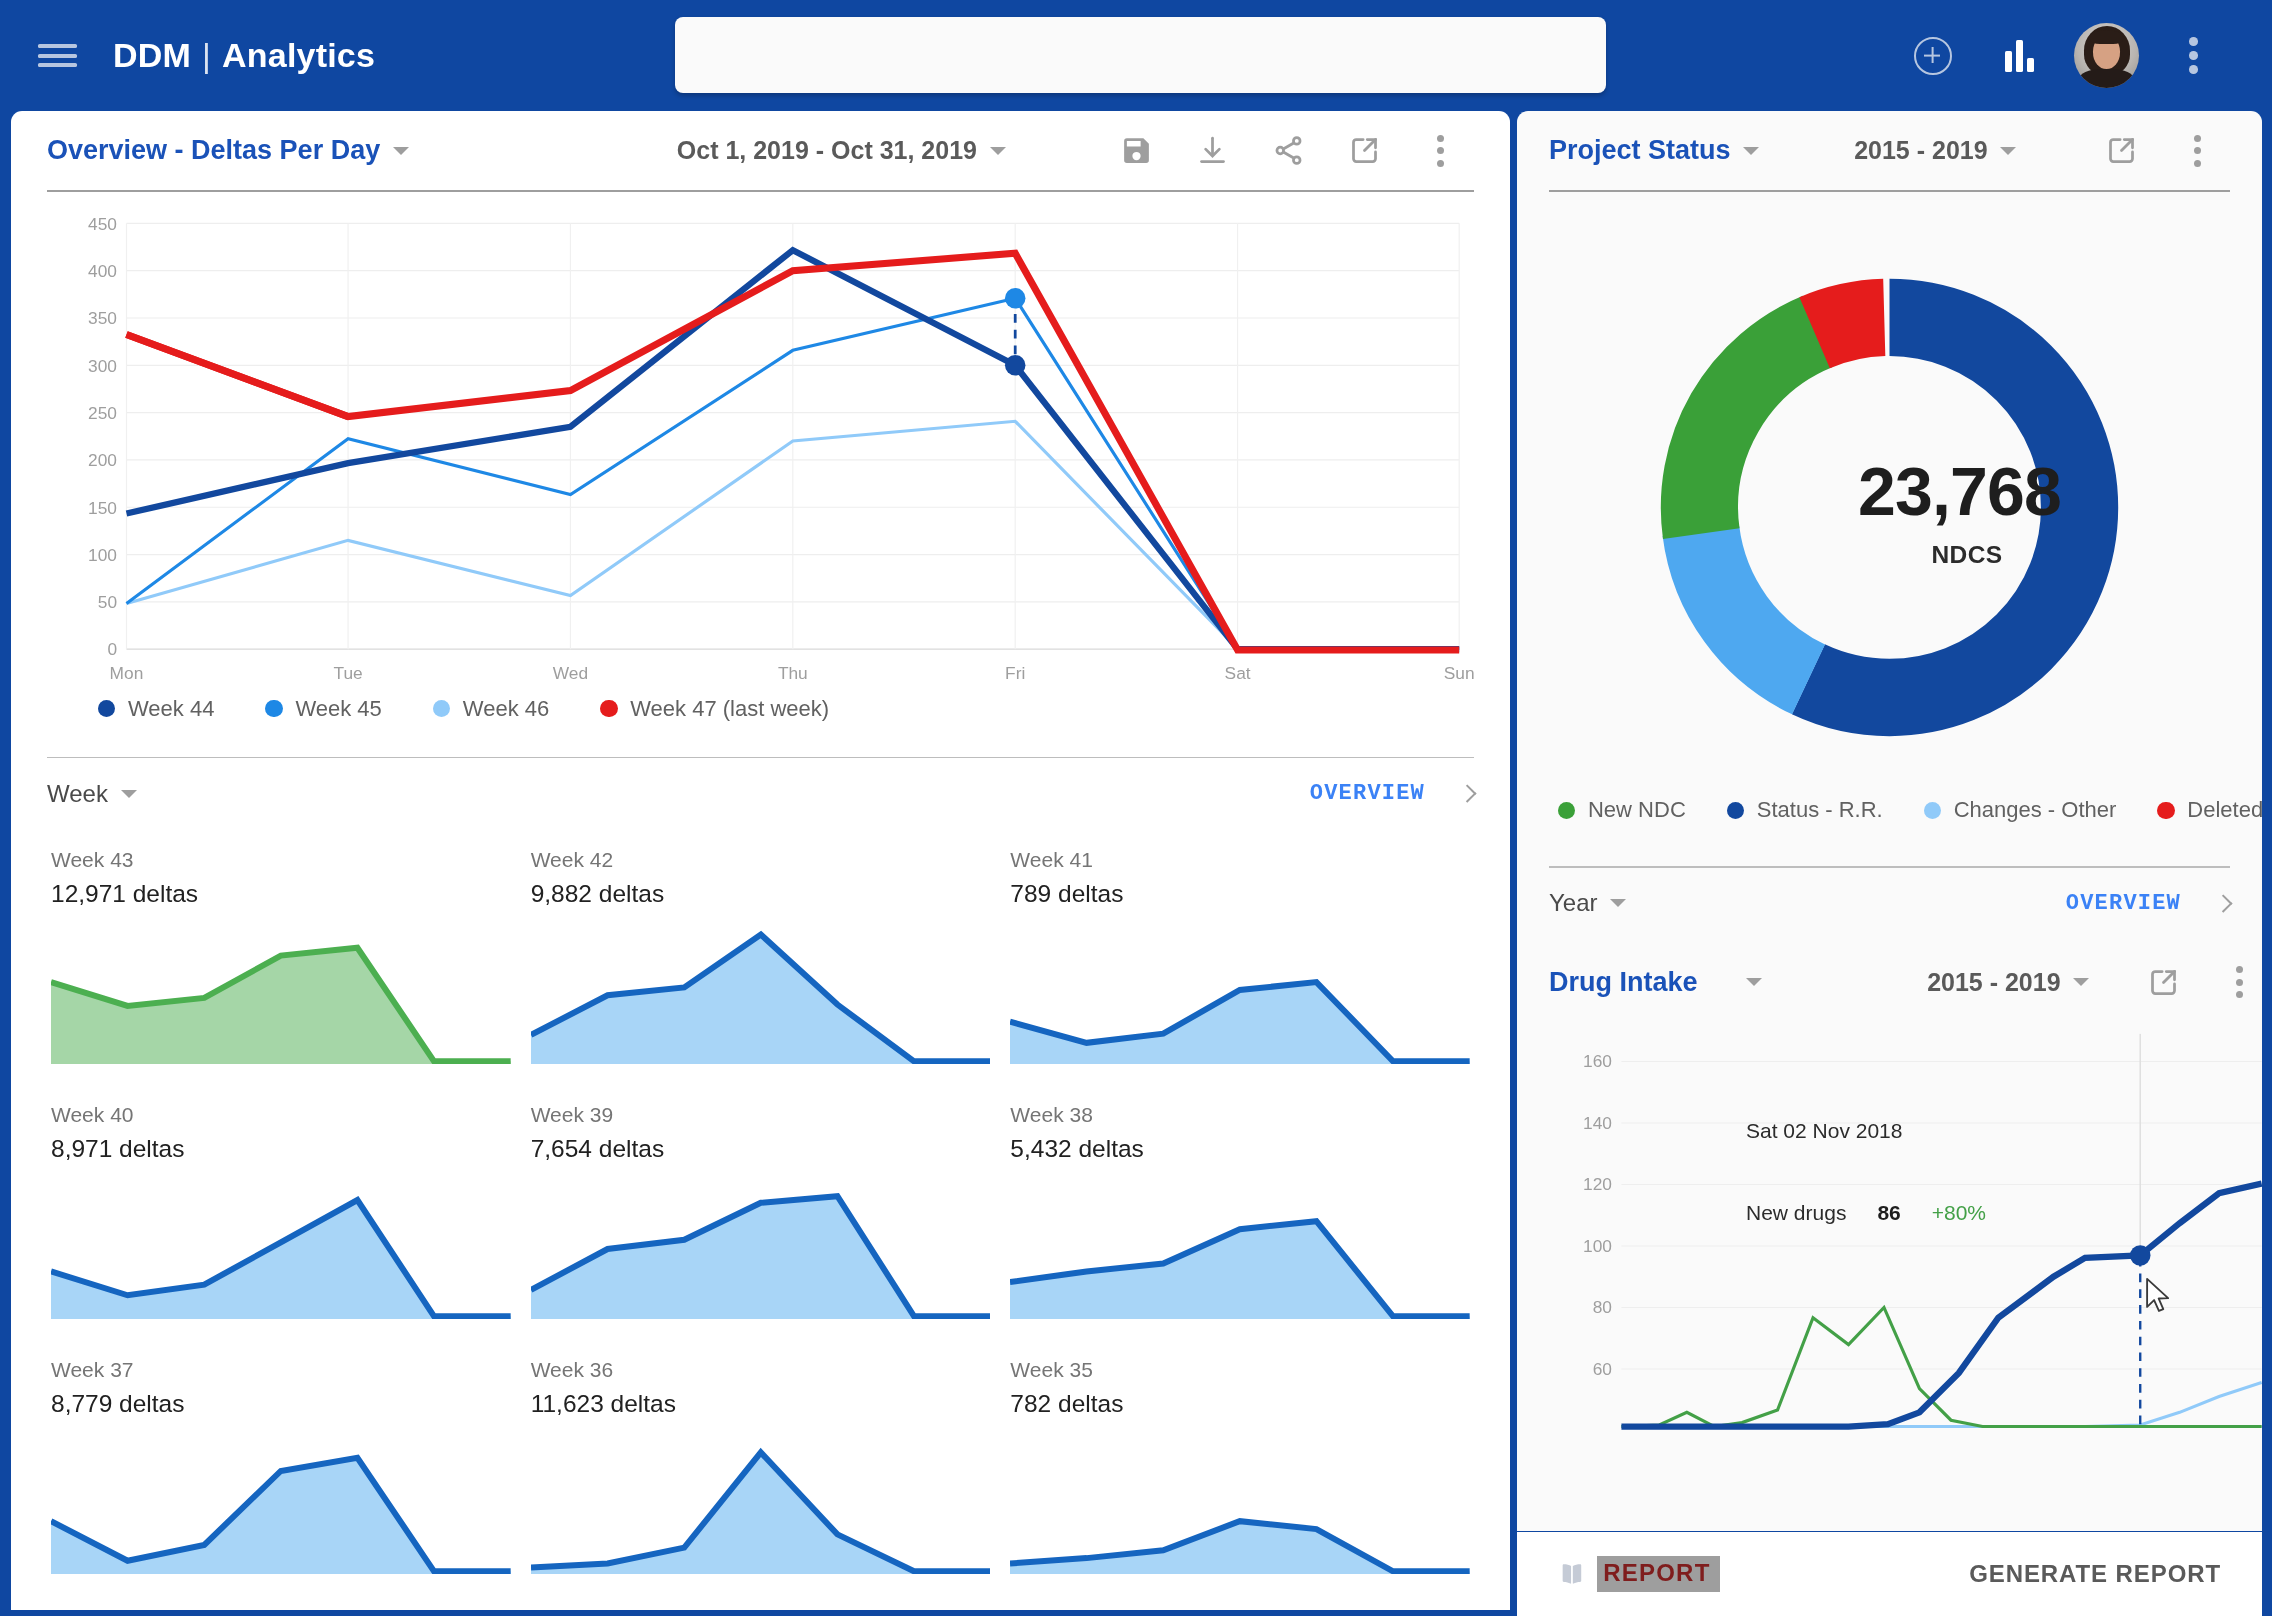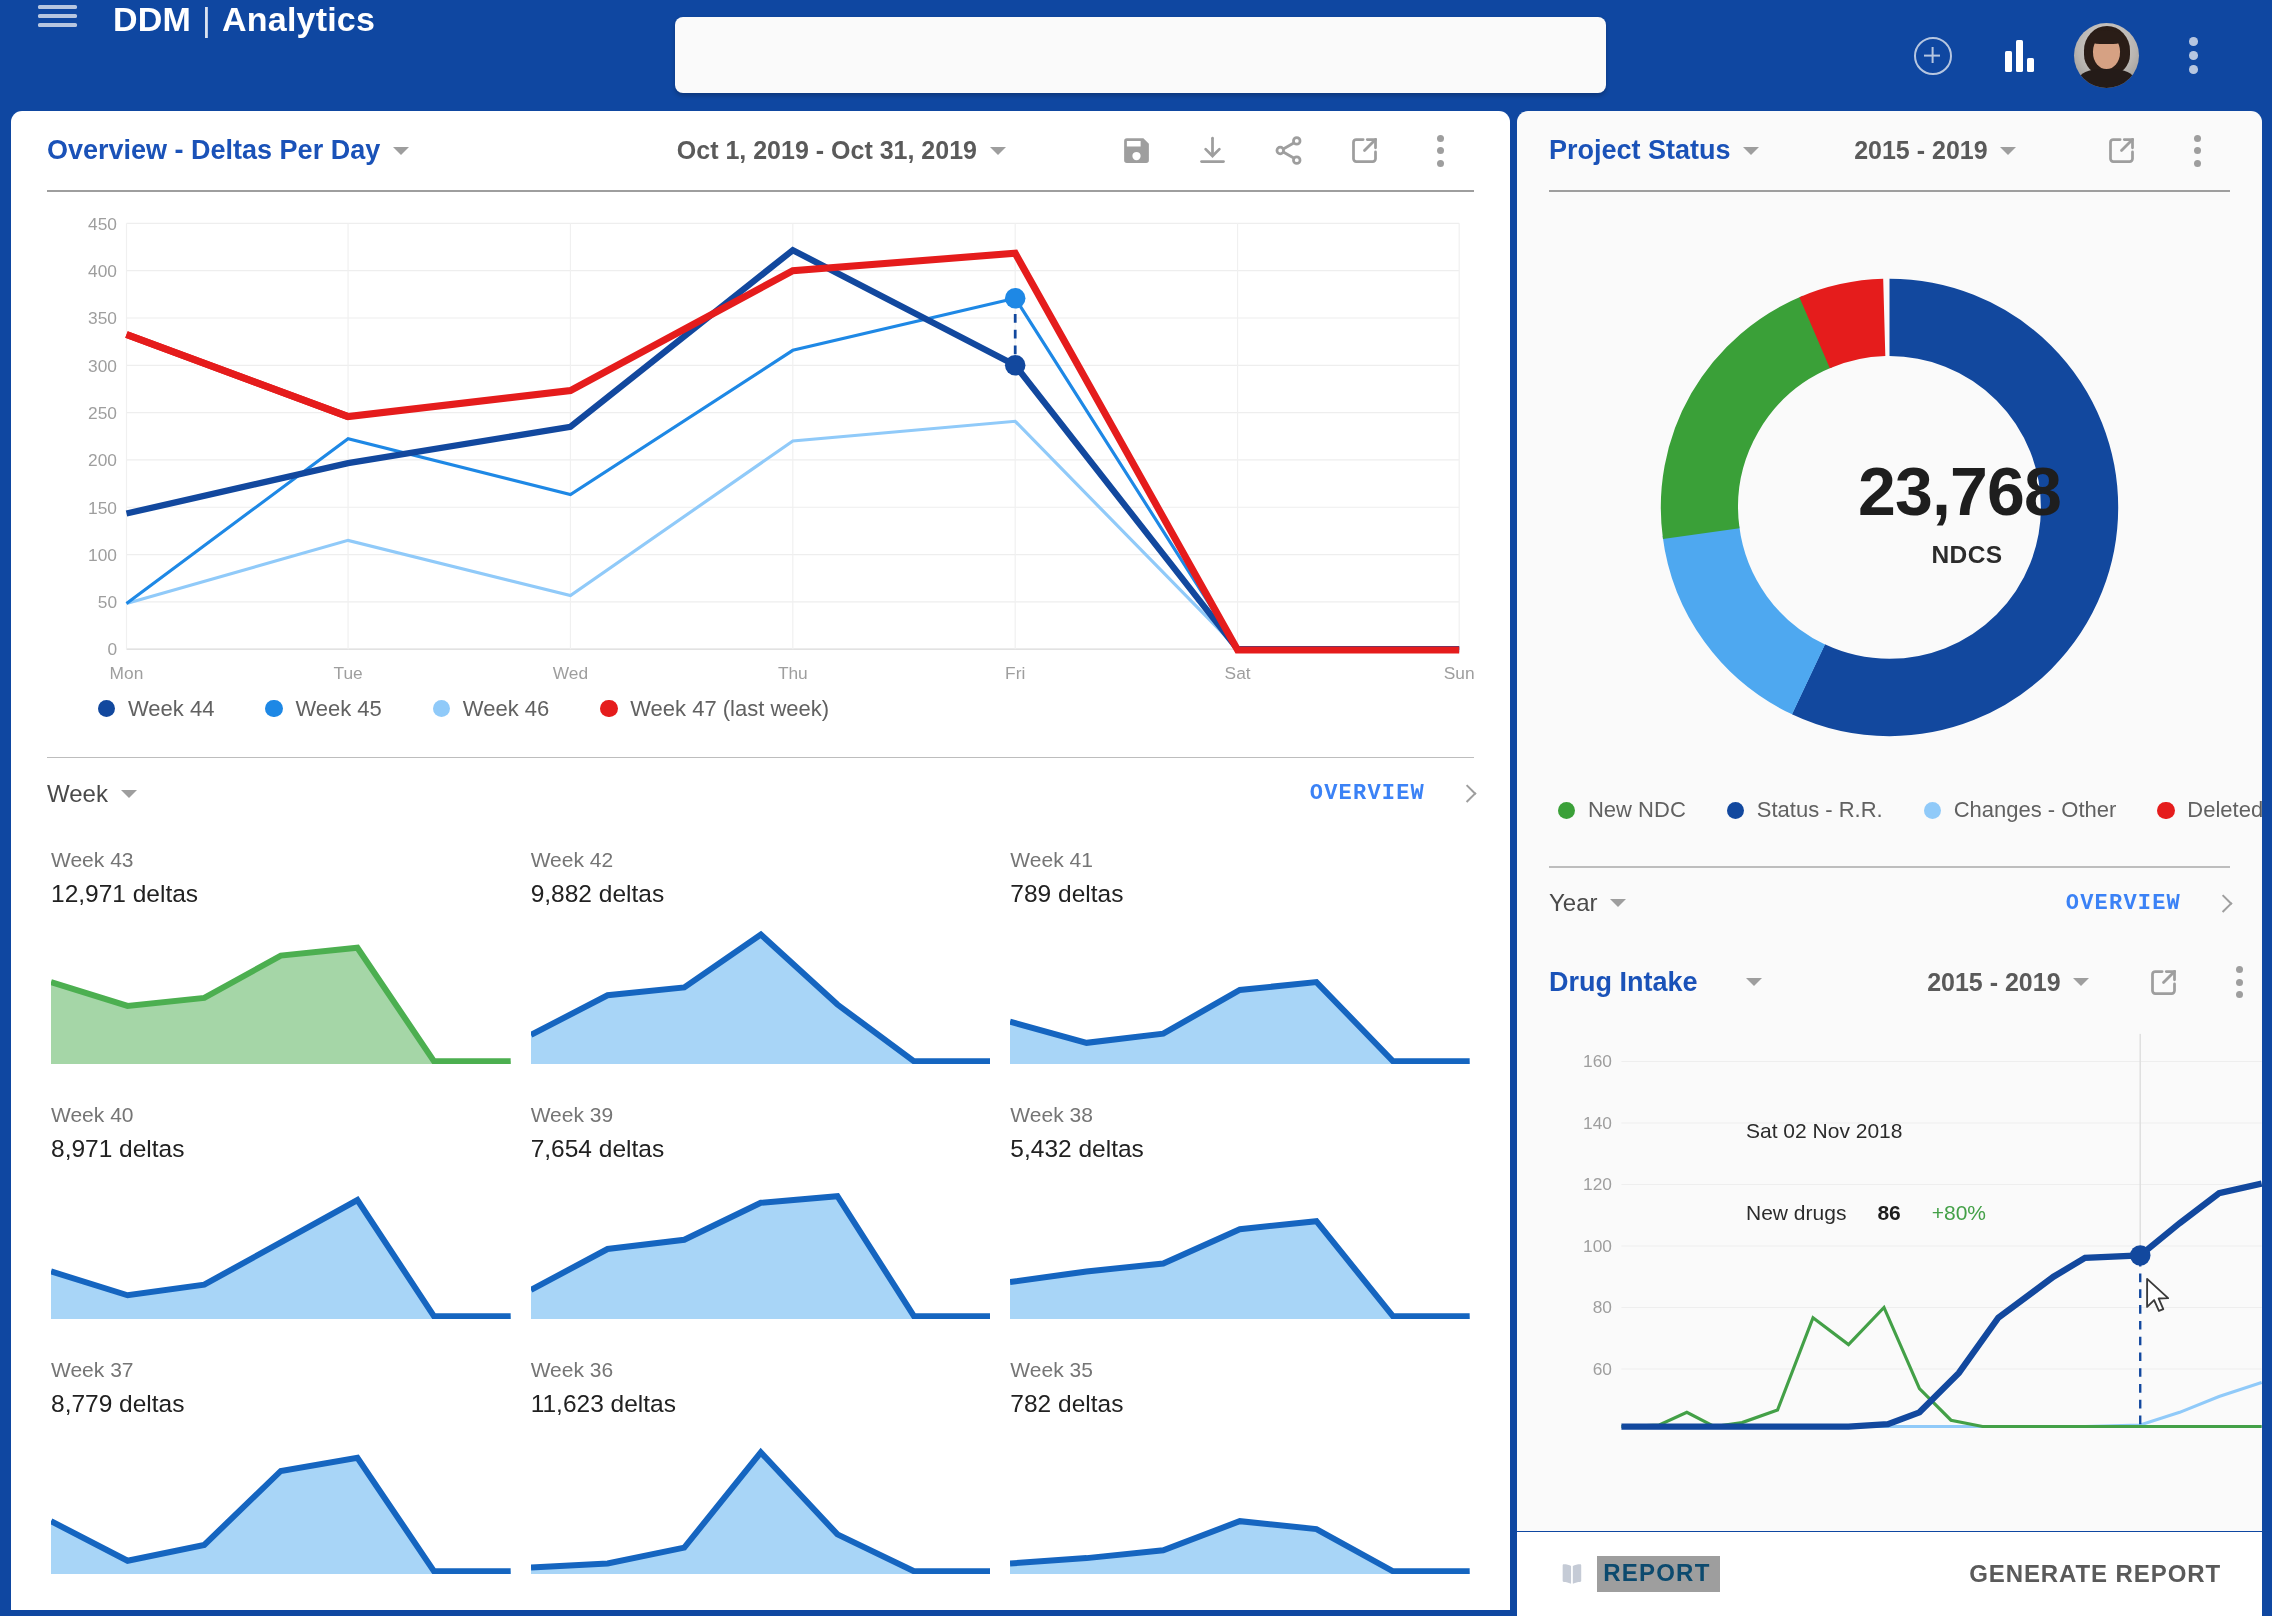--- a/index.html
+++ b/index.html
@@ -8,21 +8,21 @@
     font-family: "Liberation Sans", sans-serif;
     background: #0f47a1;
     overflow: hidden;
   }
 
   
   .topbar {
     position: absolute; top: 0; left: 0;
     width: 2273px; height: 111px;
     background: #0f47a1;
-    display: flex; 
+    display: flex; align-items: center;
   }
   .hamburger {
     margin-left: 38px; width: 39px; height: 32px;
     display: flex; flex-direction: column; justify-content: space-between;
     cursor: pointer; padding: 4.7px 0;
   }
   .hamburger span { display: block; height: 4px; background: #b6c6e0; border-radius: 1.6px; }
   .brand {
     margin-left: 36px; color: #ffffff;
     font-size: 34px; font-weight: 700; letter-spacing: 0.2px;
@@ -172,21 +172,21 @@
     color: #2b2b2b; display: flex; align-items: baseline; gap: 31px; white-space: nowrap;
   }
   .tooltip-r .v { font-weight: 700; color: #1e1e1e; }
   .tooltip-r .p { color: #43a047; }
 
   
   .rep-left { display: flex; align-items: center; margin-left: 41px; }
   .book-ico { margin-right: 11px; }
   .rep-word {
     font-size: 24px; font-weight: 700; letter-spacing: 1.2px;
-    color: #0c4a6e; background: #9e9e9e; padding: 3.2px 9.5px 4.7px 6.3px;
+    color: #7f1d1d; background: #9e9e9e; padding: 3.2px 9.5px 4.7px 6.3px;
   }
   .gen-report {
     margin-left: auto; margin-right: 41px; font-size: 24px; font-weight: 700;
     letter-spacing: 0.9px; color: #5a5a5a; cursor: pointer;
   }
 </style>
 </head>
 <body>
 
 <div class="topbar">

